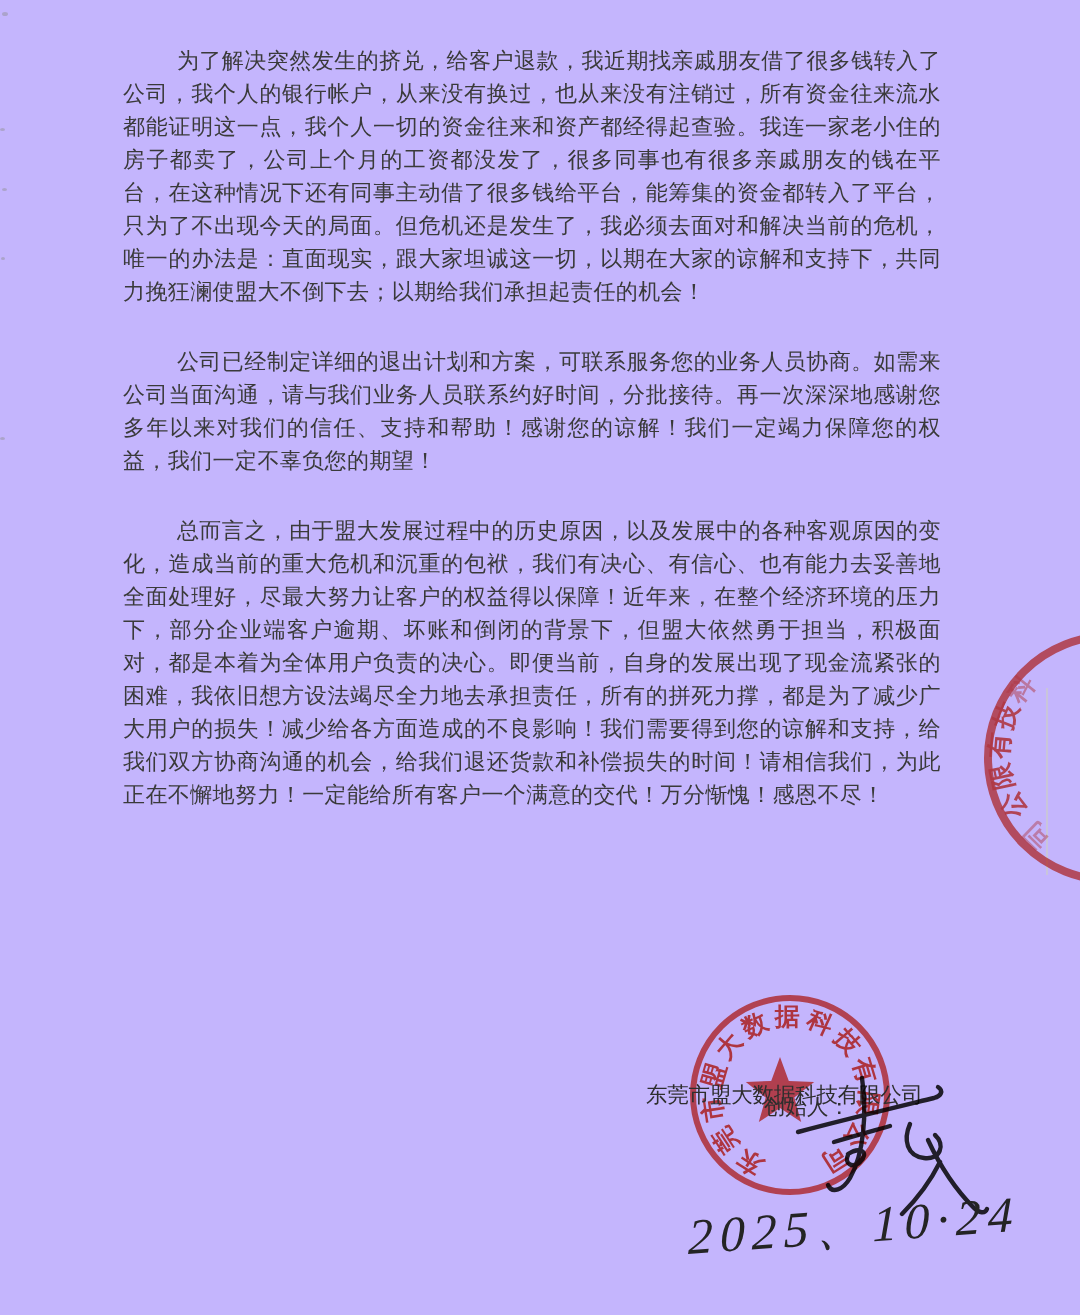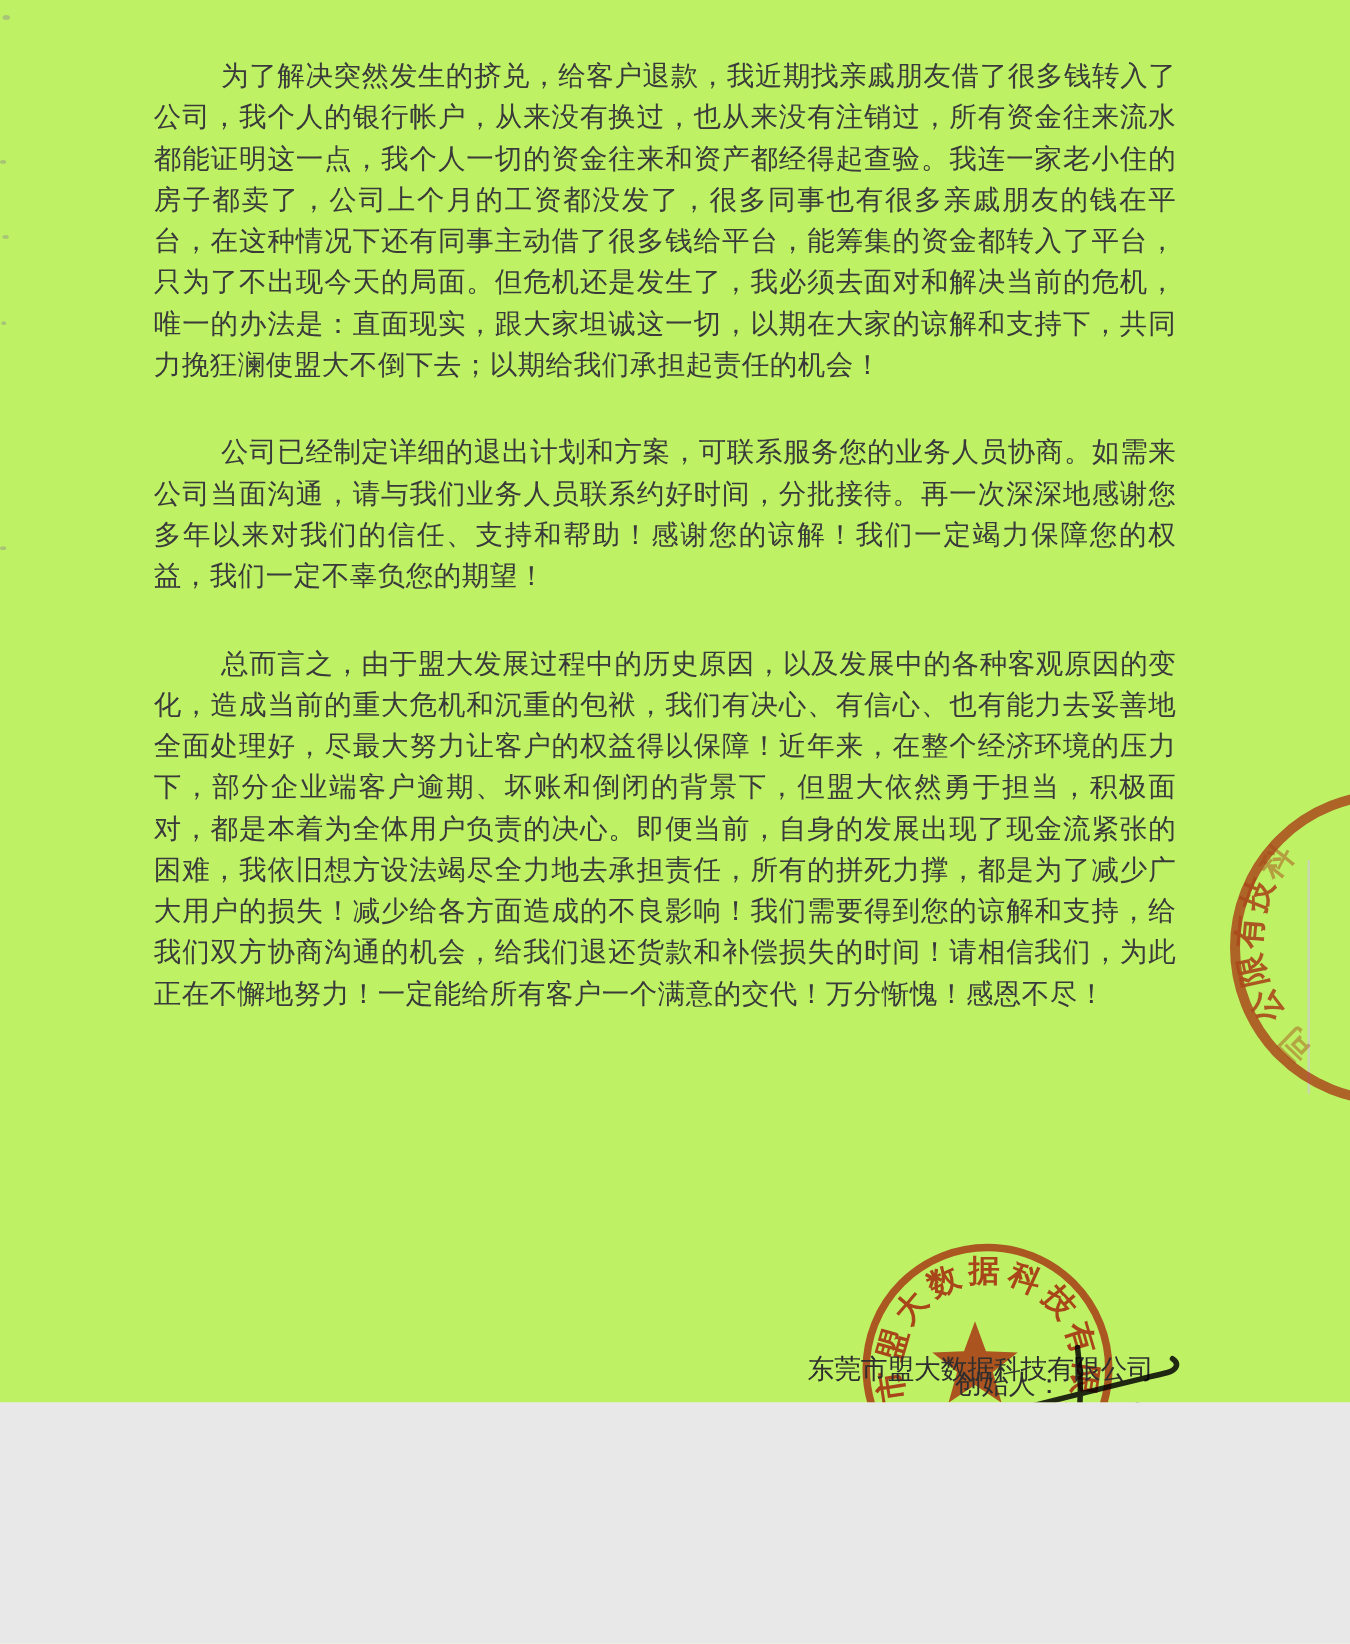--- a/index.html
+++ b/index.html
@@ -1,20 +1,20 @@
 <!DOCTYPE html>
 <html><head>
 <meta charset="utf-8">
 <style>
   html,body{margin:0;padding:0;background:#e8e8e8;}
   .page{
     position:relative;
-    width:1080px;height:1122px;
+    width:1080px;height:1315px;
     margin:0 auto;
-    background:#bef264;
+    background:#c4b5fd;
     overflow:hidden;
     font-family:"Liberation Serif","DejaVu Serif",serif;
   }
   
   .letter-body{
     position:absolute;
     left:123px;top:44px;width:818px;
     color:#3d3d3d;
     font-size:22px;
     line-height:33px;

